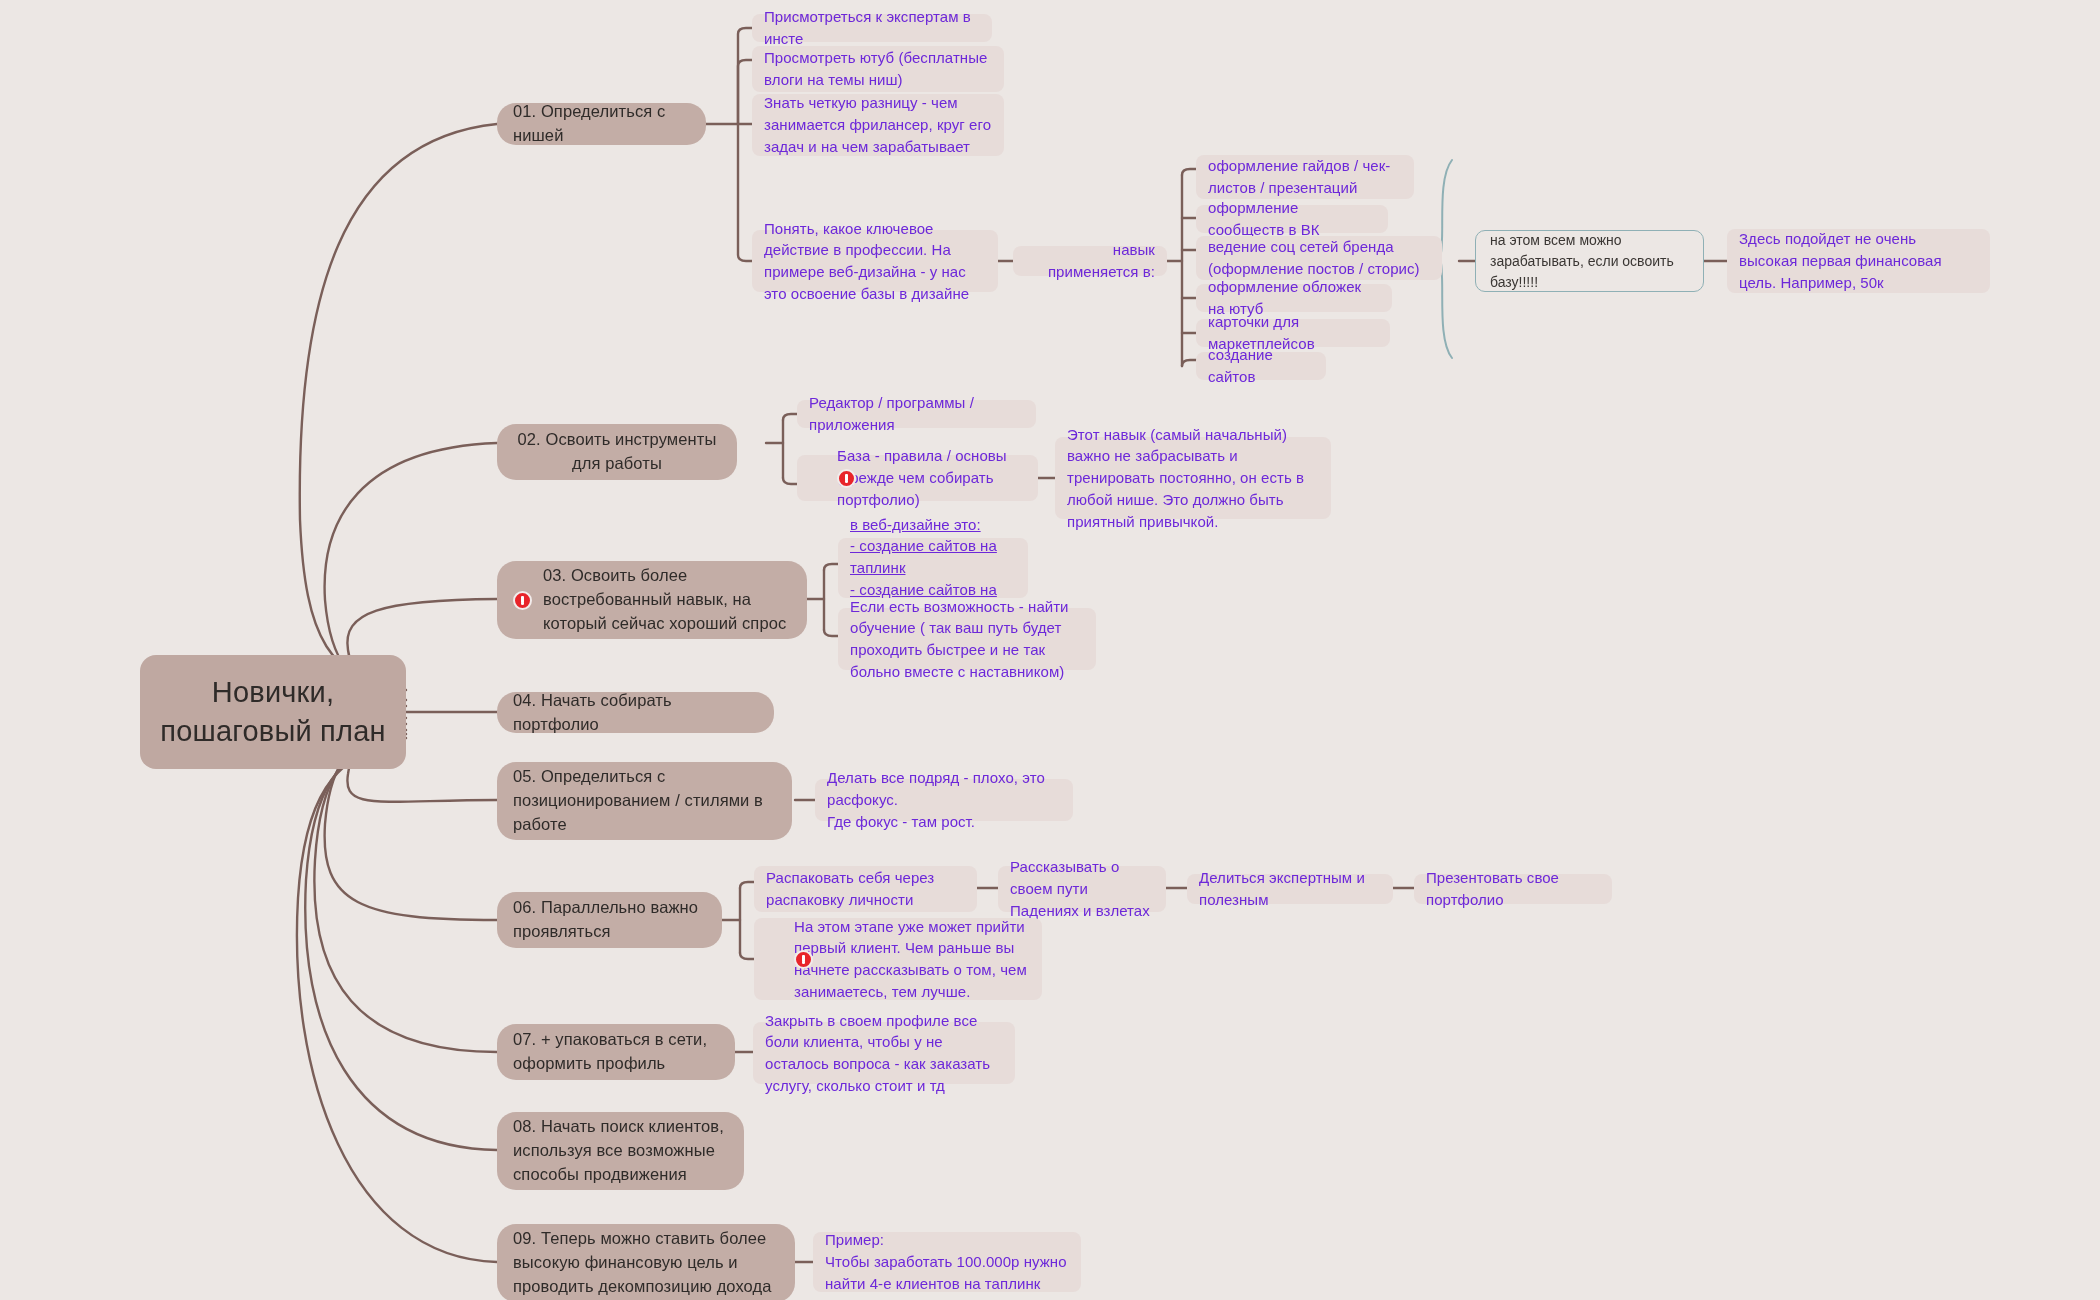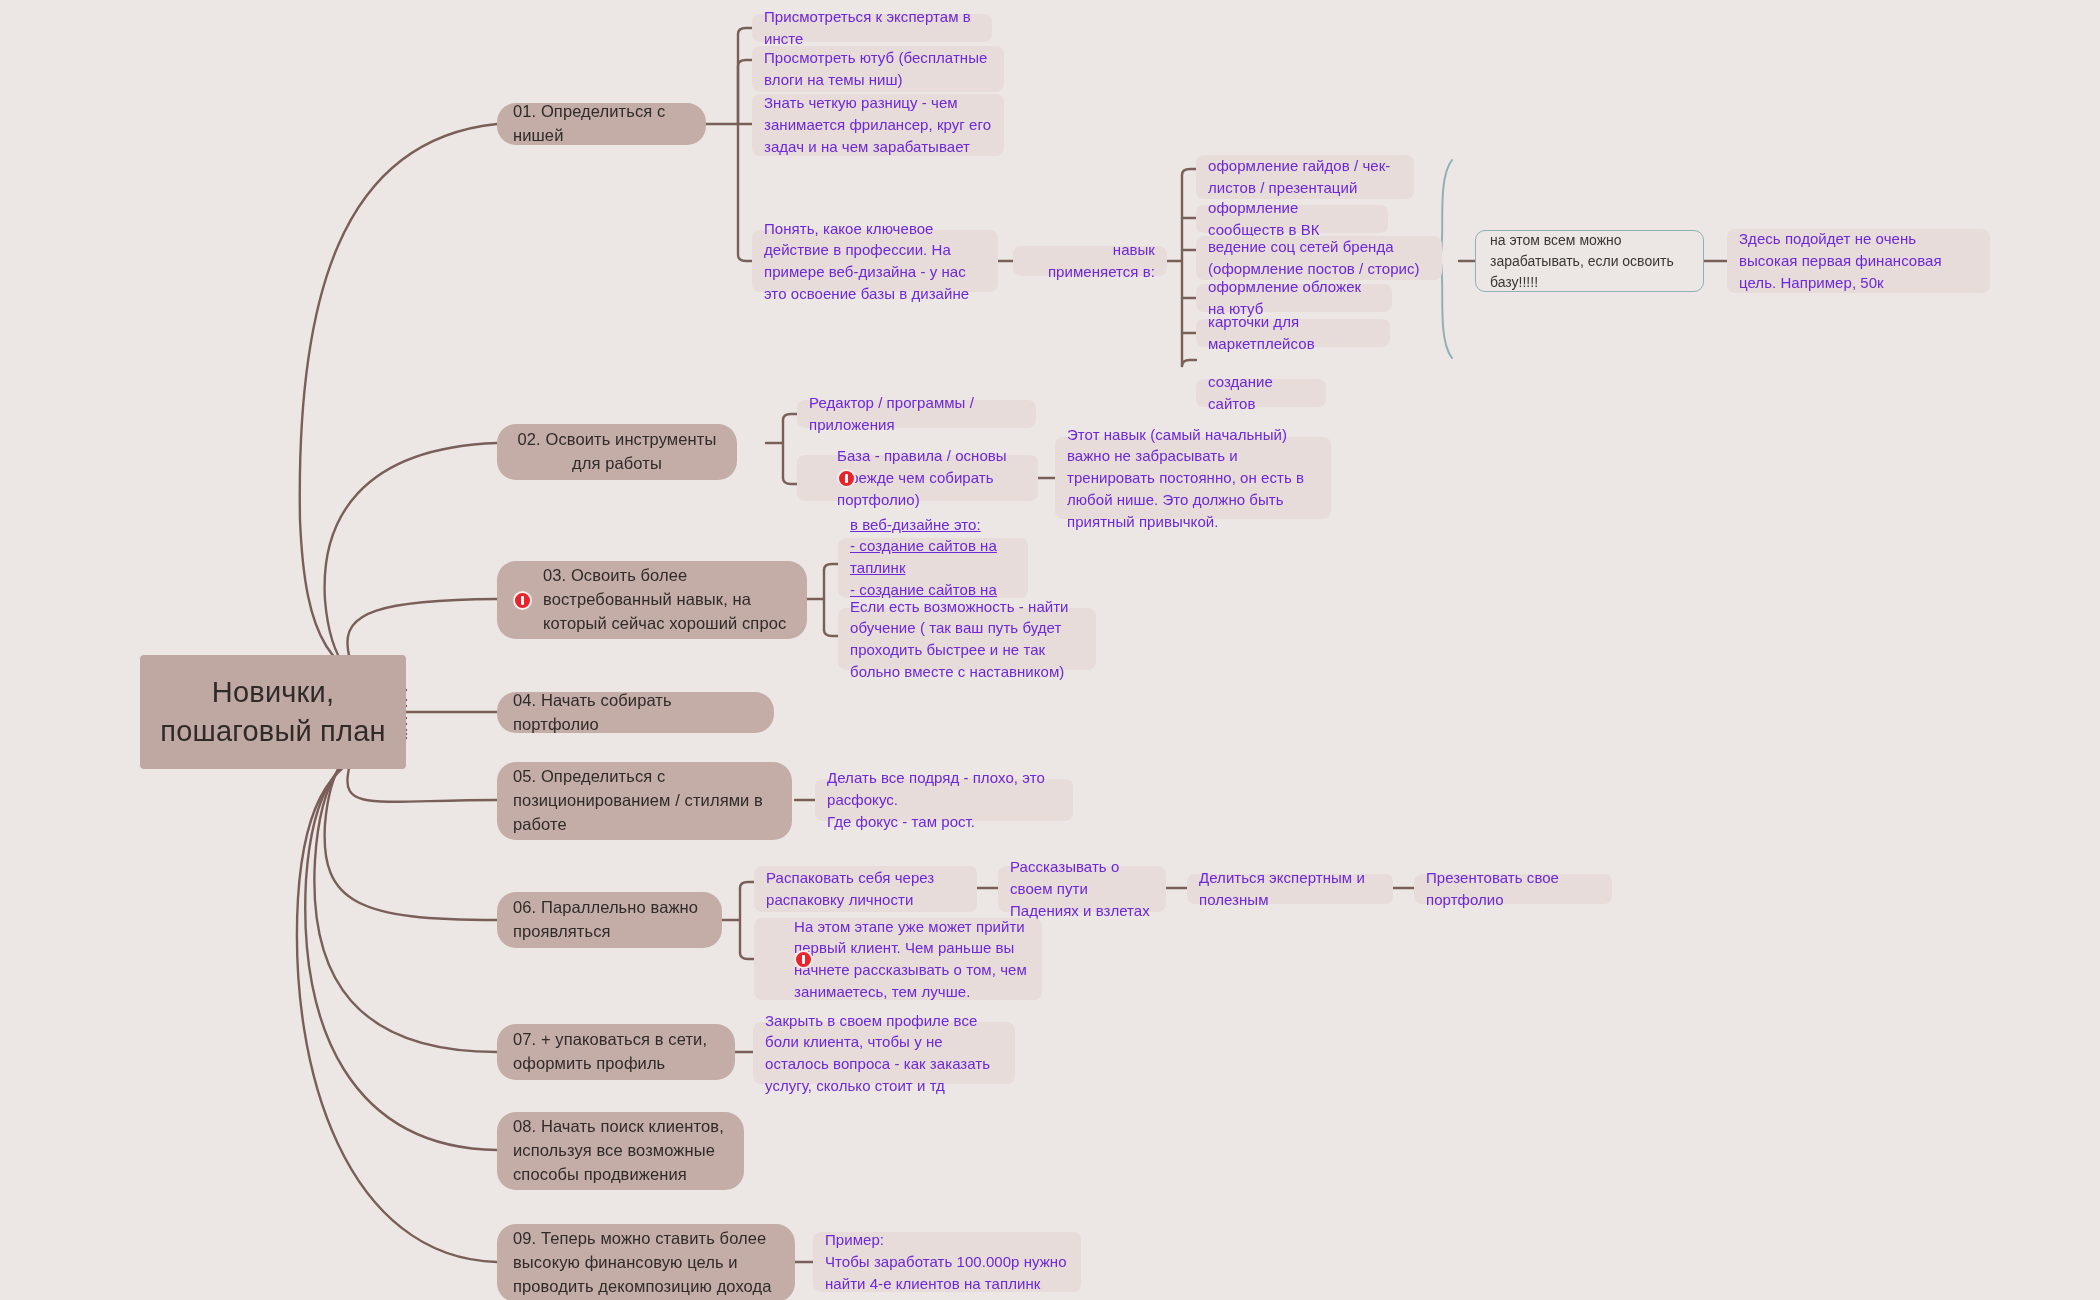--- a/index.html
+++ b/index.html
@@ -18,21 +18,21 @@
     box-sizing:border-box;
     border-radius:9px;
     display:flex;
     align-items:center;
   }
   .node .txt{display:block;width:100%;white-space:pre-line;}
 
   
   .root{
     background:#bfa8a1;
-    border-radius:4px;
+    border-radius:16px;
     justify-content:center;
     text-align:center;
     font-size:29px;
     line-height:1.35;
     letter-spacing:.2px;
     color:#2f2b29;
     padding:14px 18px;
   }
   
   .lvl1{
@@ -205,21 +205,21 @@
   </div>
   <div class="node leaf" style="left:1196px;top:236px;width:246px;height:44px;">
     <span class="txt">ведение соц сетей бренда (оформление постов / сторис)</span>
   </div>
   <div class="node leaf" style="left:1196px;top:284px;width:196px;height:28px;">
     <span class="txt">оформление обложек на ютуб</span>
   </div>
   <div class="node leaf" style="left:1196px;top:319px;width:194px;height:28px;">
     <span class="txt">карточки для маркетплейсов</span>
   </div>
-  <div class="node leaf" style="left:1196px;top:352px;width:130px;height:28px;margin-top:27px;">
+  <div class="node leaf" style="left:1196px;top:352px;width:130px;height:28px;">
     <span class="txt">создание сайтов</span>
   </div>
 
   <div class="node outlined" style="left:1475px;top:230px;width:229px;height:62px;">
     <span class="txt">на этом всем можно зарабатывать, если освоить базу!!!!!</span>
   </div>
 
   <div class="node leaf" style="left:1727px;top:229px;width:263px;height:64px;">
     <span class="txt">Здесь подойдет не очень высокая первая финансовая цель. Например, 50к</span>
   </div>

